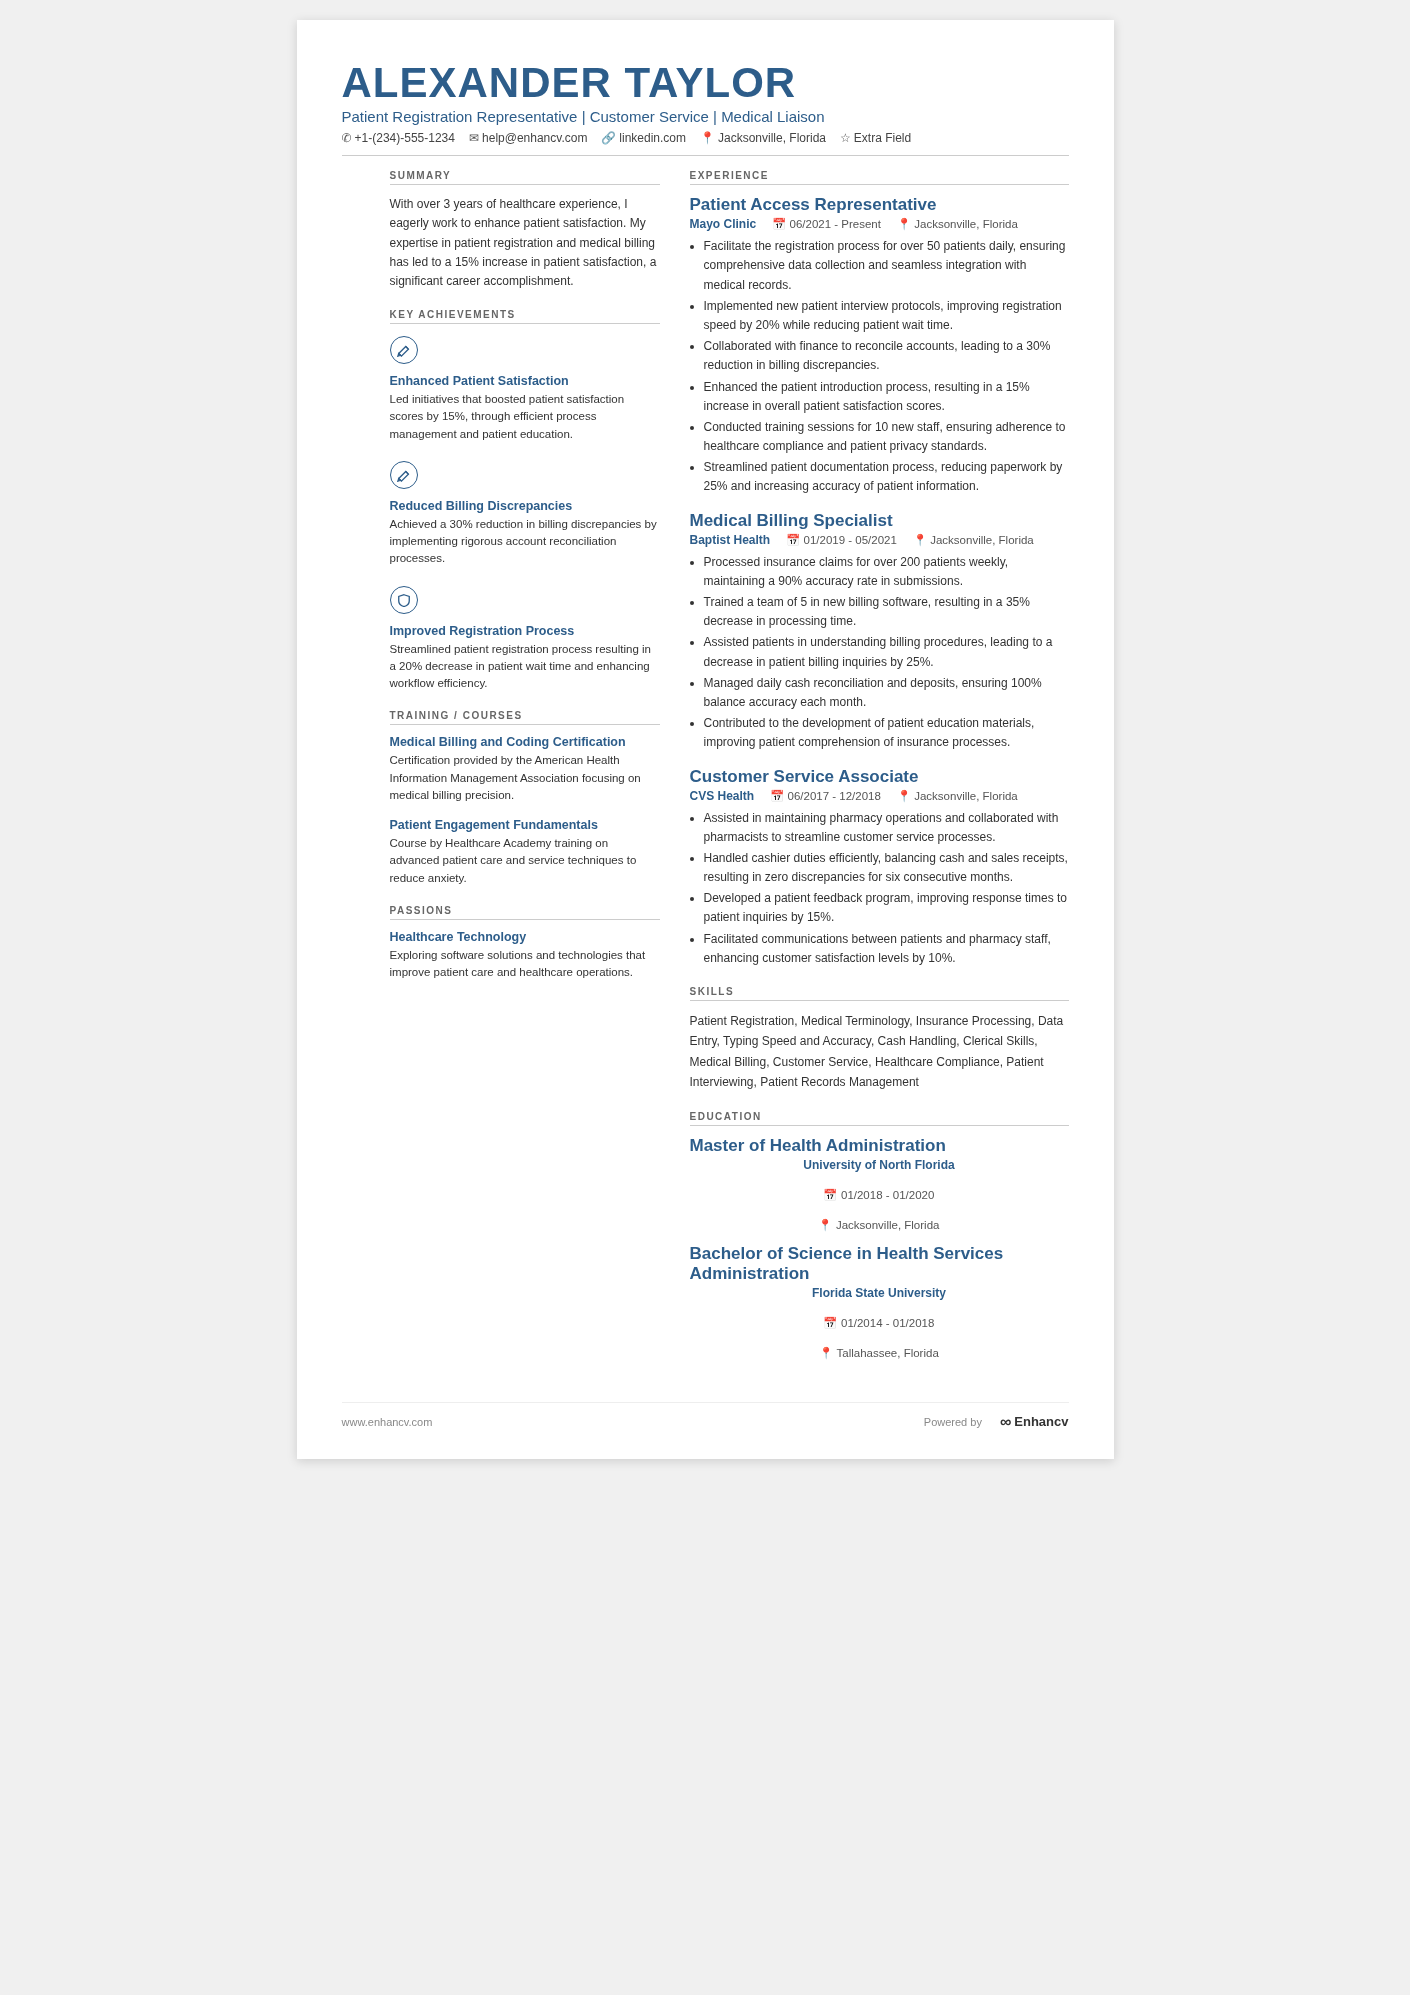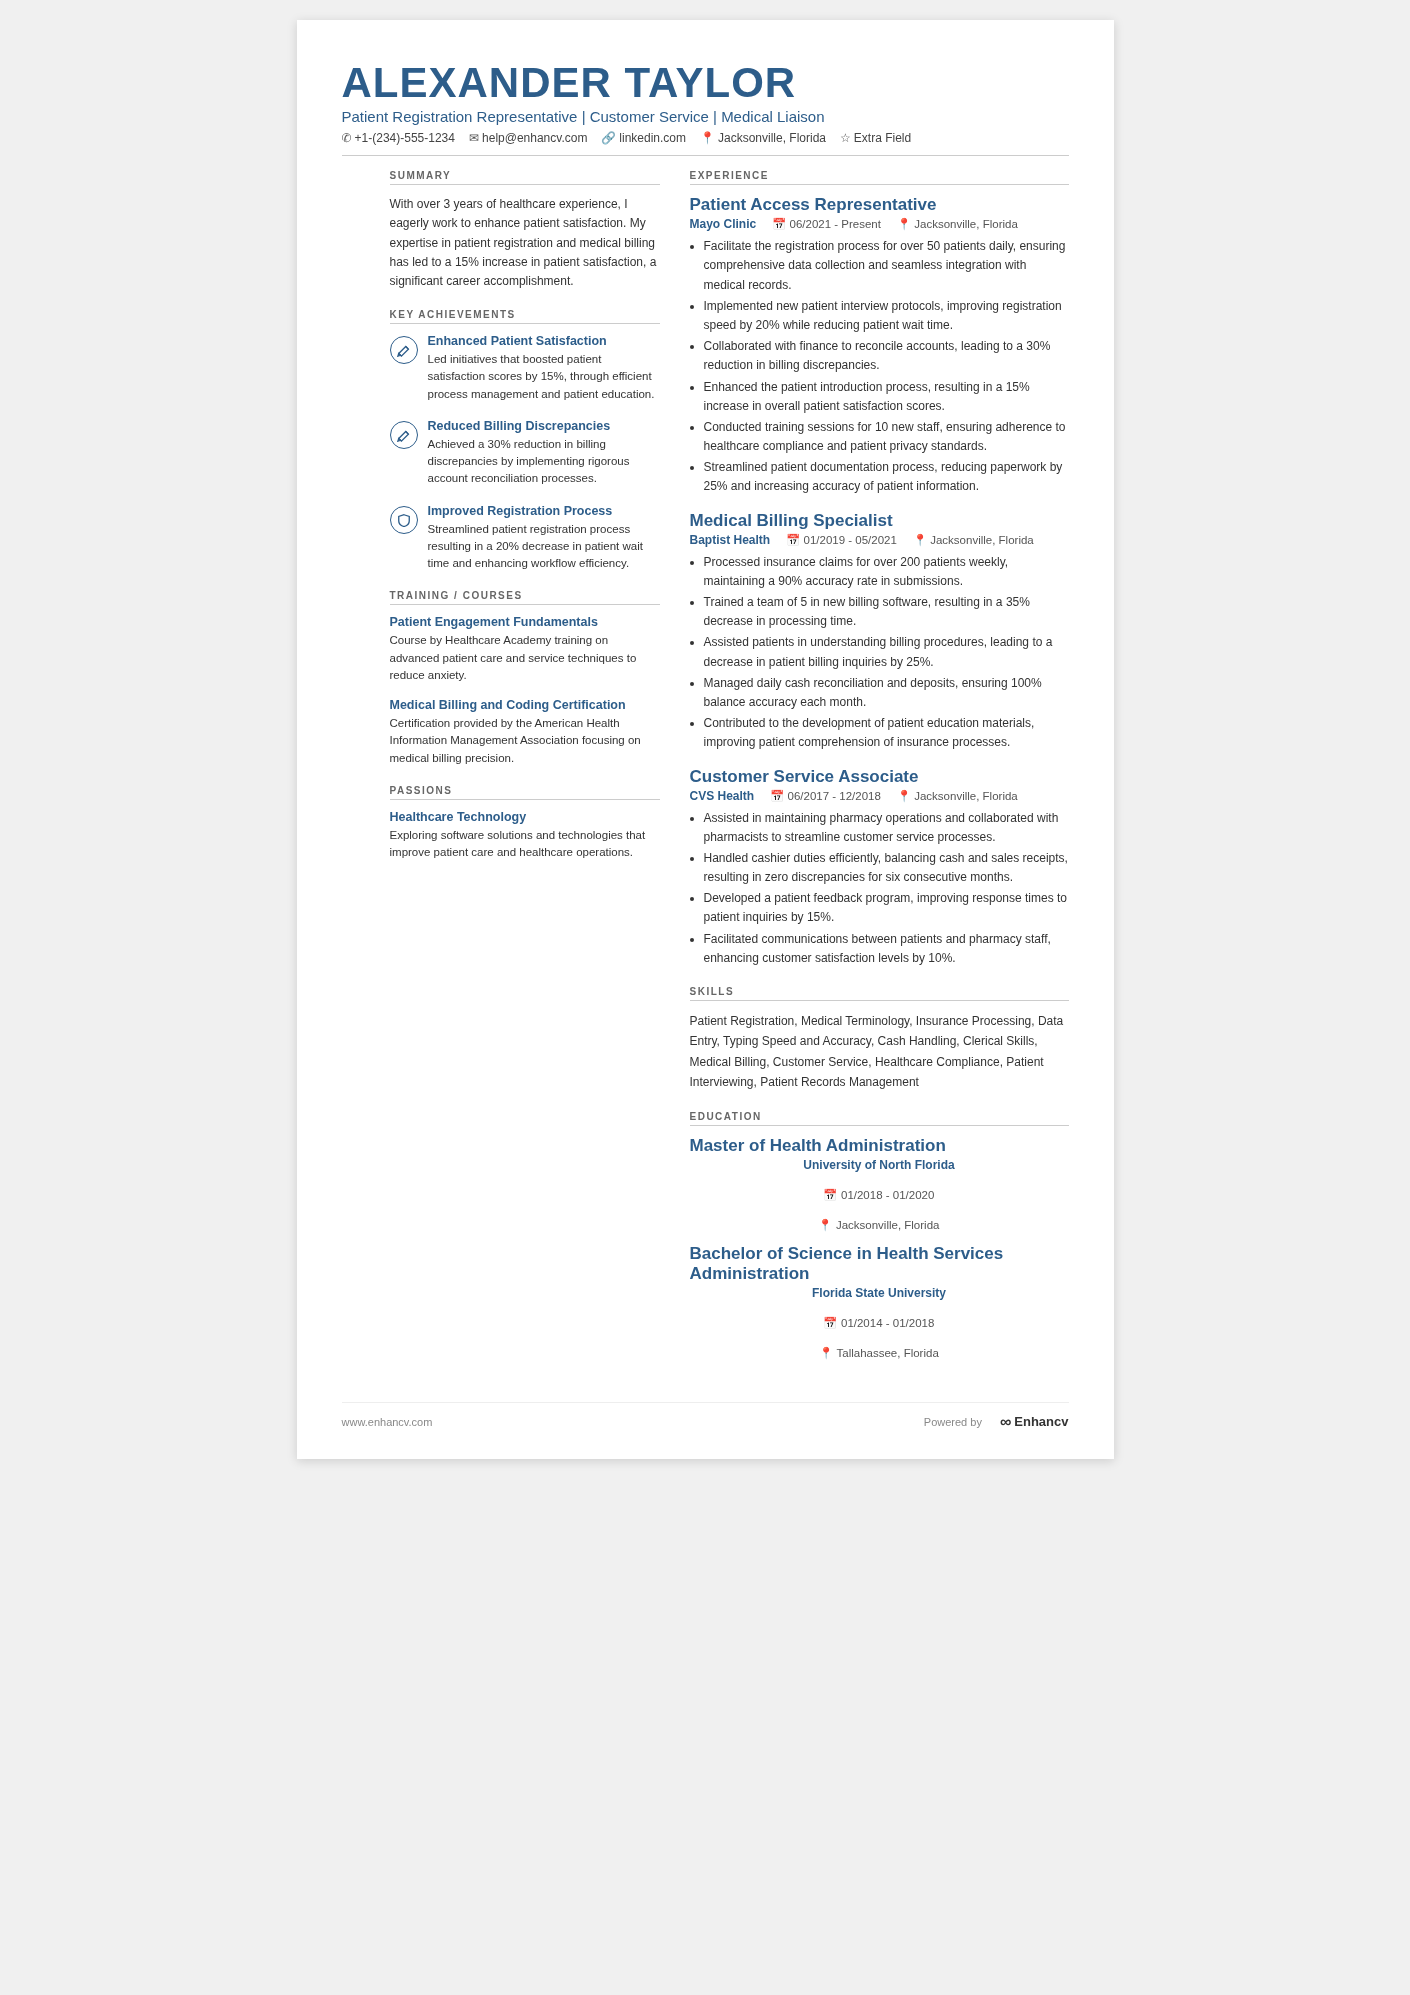--- a/index.html
+++ b/index.html
@@ -80,20 +80,21 @@
       color: #333;
       line-height: 1.6;
     }
 
     
     .achievement-item {
       display: flex;
       gap: 10px;
       margin-bottom: 16px;
       align-items: flex-start;
+      flex-direction: column;
     }
     .achievement-icon {
       width: 28px;
       height: 28px;
       border: 1.5px solid #2d5d8a;
       border-radius: 50%;
       display: flex;
       align-items: center;
       justify-content: center;
       flex-shrink: 0;
@@ -314,26 +315,26 @@
             <div class="achievement-content">
               <div class="achievement-title">Improved Registration Process</div>
               <div class="achievement-desc">Streamlined patient registration process resulting in a 20% decrease in patient wait time and enhancing workflow efficiency.</div>
             </div>
           </div>
         </div>
 
       <div class="section-label">TRAINING / COURSES</div>
       <div id="training-container">
           <div class="training-item">
+            <div class="training-title">Medical Billing and Coding Certification</div>
+            <div class="training-desc">Certification provided by the American Health Information Management Association focusing on medical billing precision.</div>
+          </div>
+          <div class="training-item">
             <div class="training-title">Patient Engagement Fundamentals</div>
             <div class="training-desc">Course by Healthcare Academy training on advanced patient care and service techniques to reduce anxiety.</div>
-          </div>
-          <div class="training-item">
-            <div class="training-title">Medical Billing and Coding Certification</div>
-            <div class="training-desc">Certification provided by the American Health Information Management Association focusing on medical billing precision.</div>
           </div>
         </div>
 
       <div class="section-label">PASSIONS</div>
       <div id="passions-container">
           <div>
             <div class="passion-title">Healthcare Technology</div>
             <div class="passion-desc">Exploring software solutions and technologies that improve patient care and healthcare operations.</div>
           </div>
         </div>

